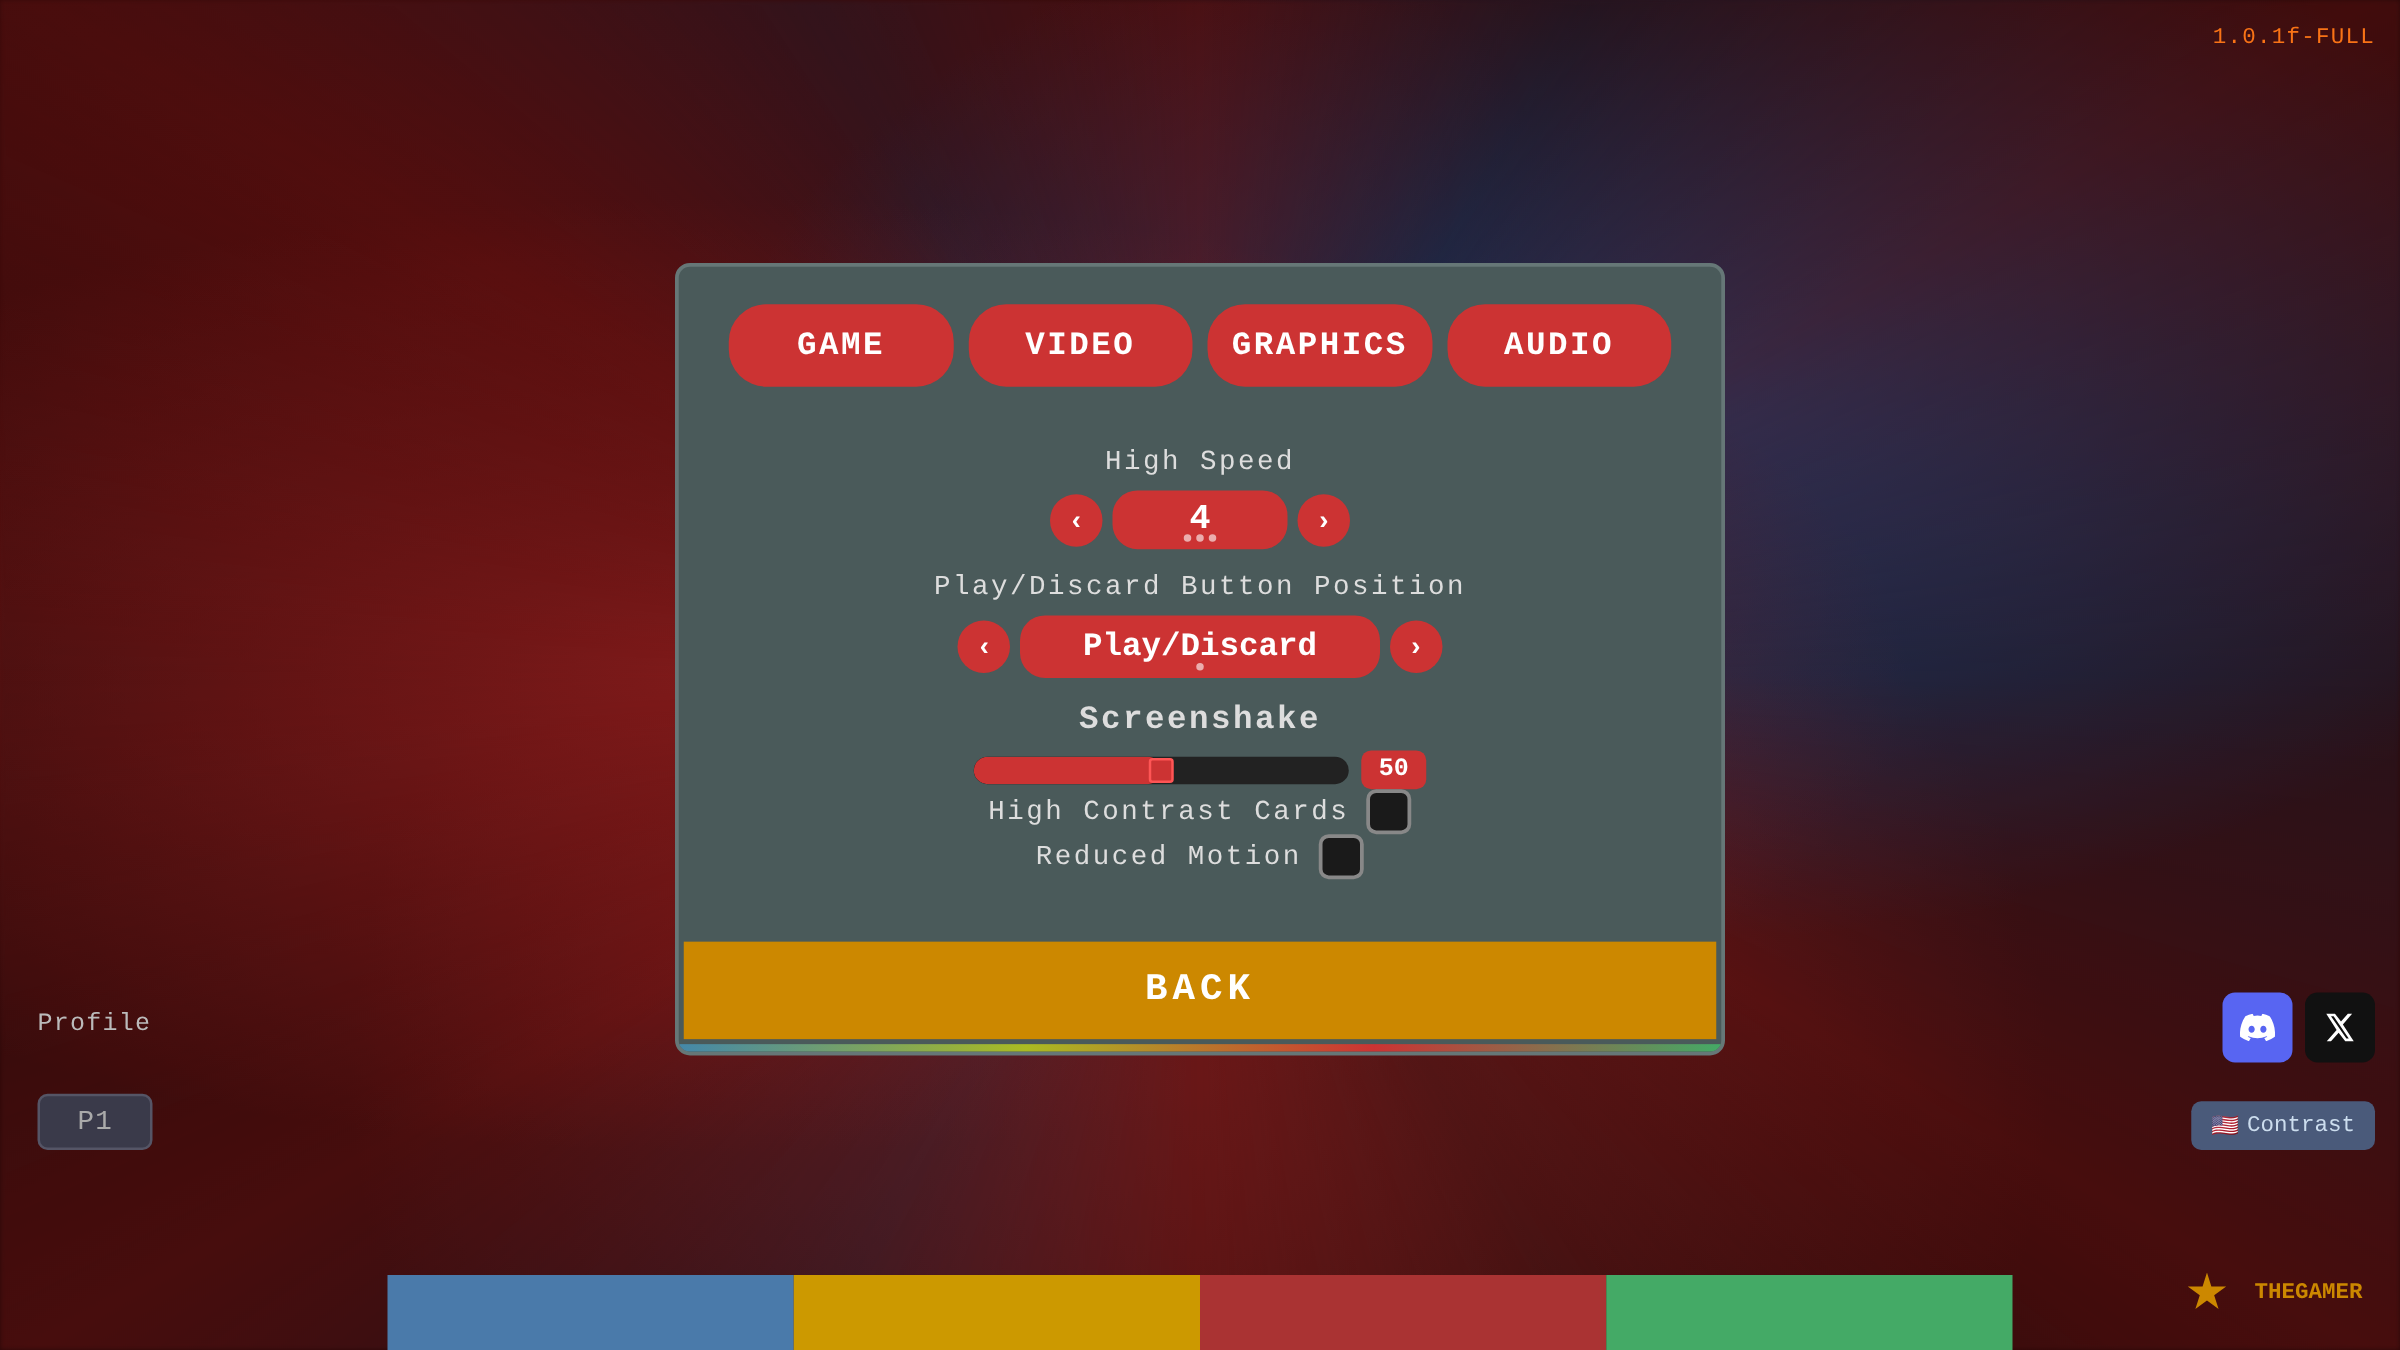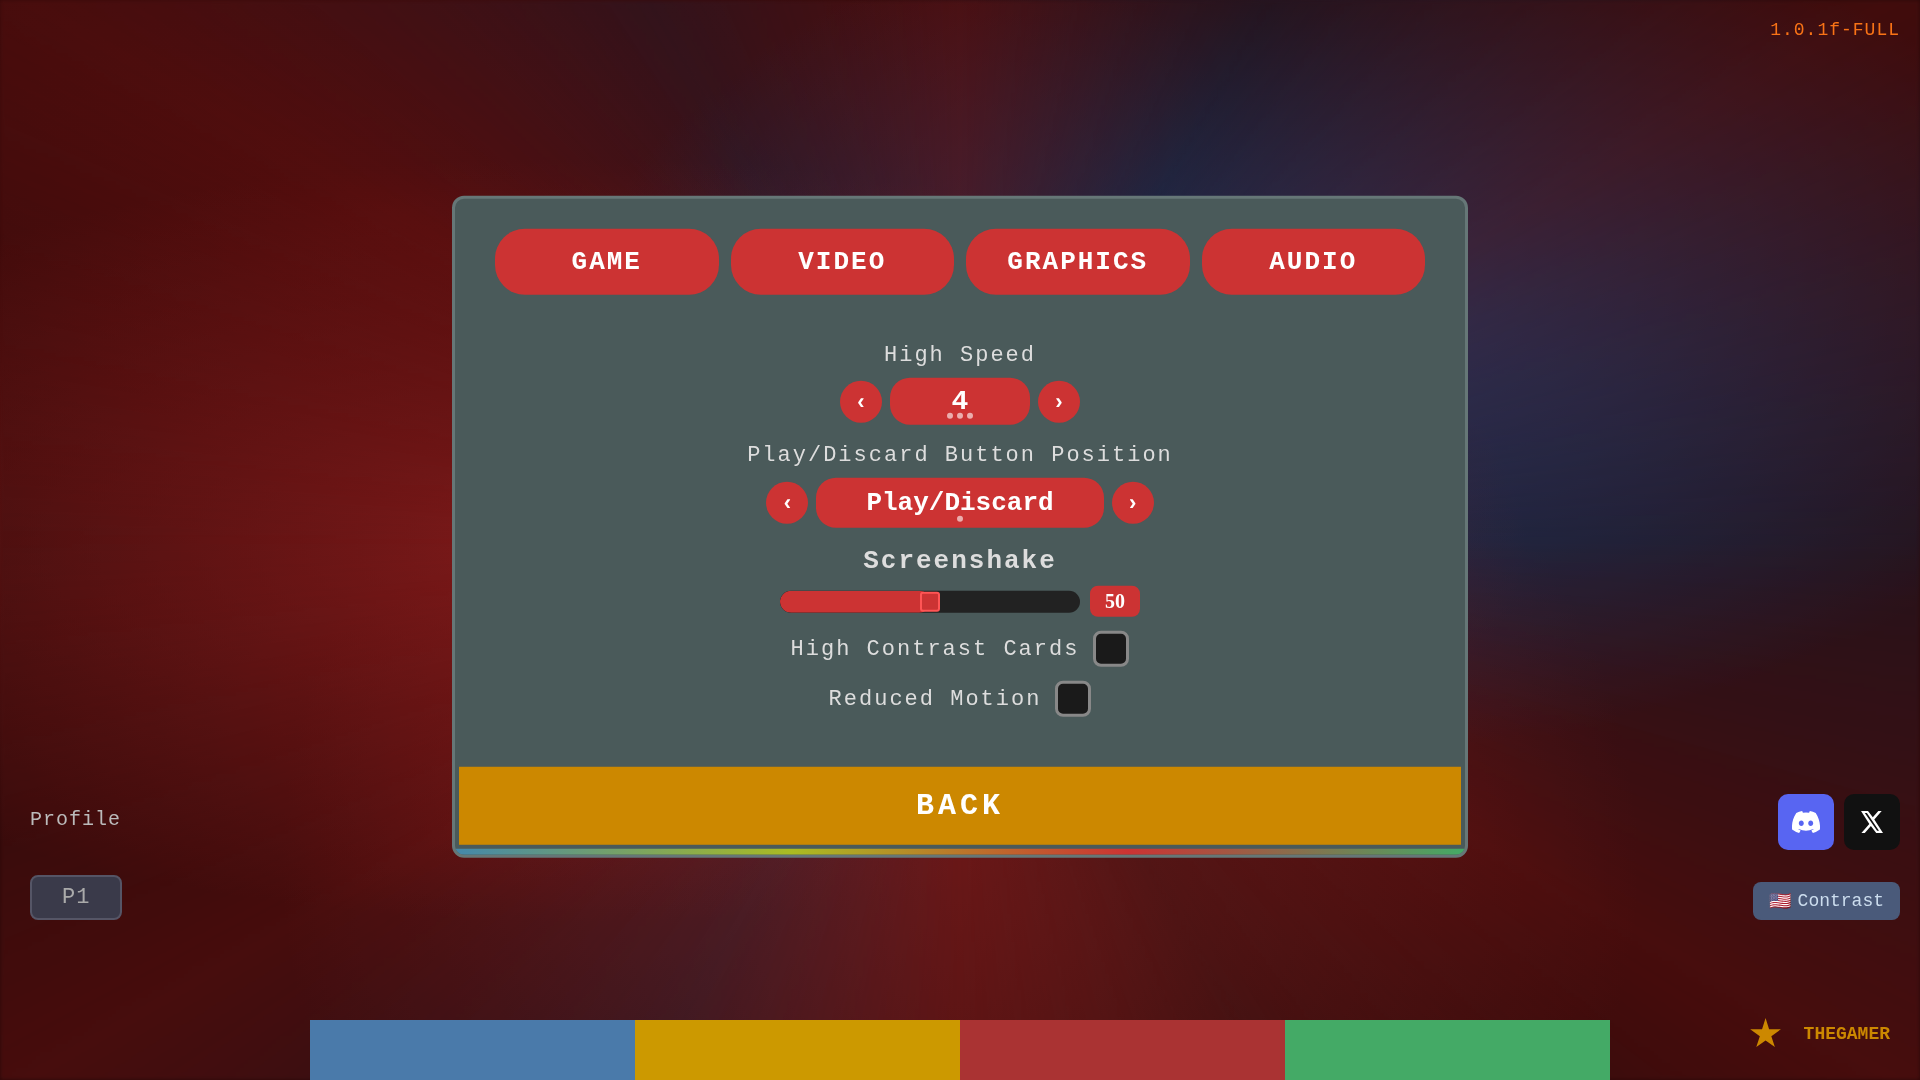--- a/index.html
+++ b/index.html
@@ -148,21 +148,21 @@
     .bottom-tab-yellow { background: #cc9900; }
     .bottom-tab-red { background: #aa3333; }
     .bottom-tab-green { background: #44aa66; }
 
     
     .dialog {
       position: absolute;
       left: 50%;
       top: 50%;
       transform: translate(-50%, -52%);
-      width: 1016px;
+      width: 840px;
       background: #4a5a5a;
       border-radius: 12px;
       border: 3px solid #667777;
       padding: 0;
       overflow: hidden;
     }
 
     
     .dialog-arrow {
       position: absolute;
@@ -332,32 +332,31 @@
       border-radius: 3px;
       border: 2px solid #ff5555;
     }
 
     .slider-value {
       background: #cc3333;
       color: white;
       border-radius: 8px;
       padding: 4px 14px;
       font-size: 20px;
-      font-family: Liberation Serif, serif;
+      font-family: Liberation Mono, monospace;
       font-weight: bold;
       min-width: 50px;
       text-align: center;
     }
 
     
     .toggle-row {
       display: flex;
       align-items: center;
       gap: 14px;
-      margin-top: 14px;
     }
 
     .toggle-label {
       color: #dddddd;
       font-size: 22px;
       font-family: 'Courier New', monospace;
       letter-spacing: 2px;
     }
 
     .toggle-box {

